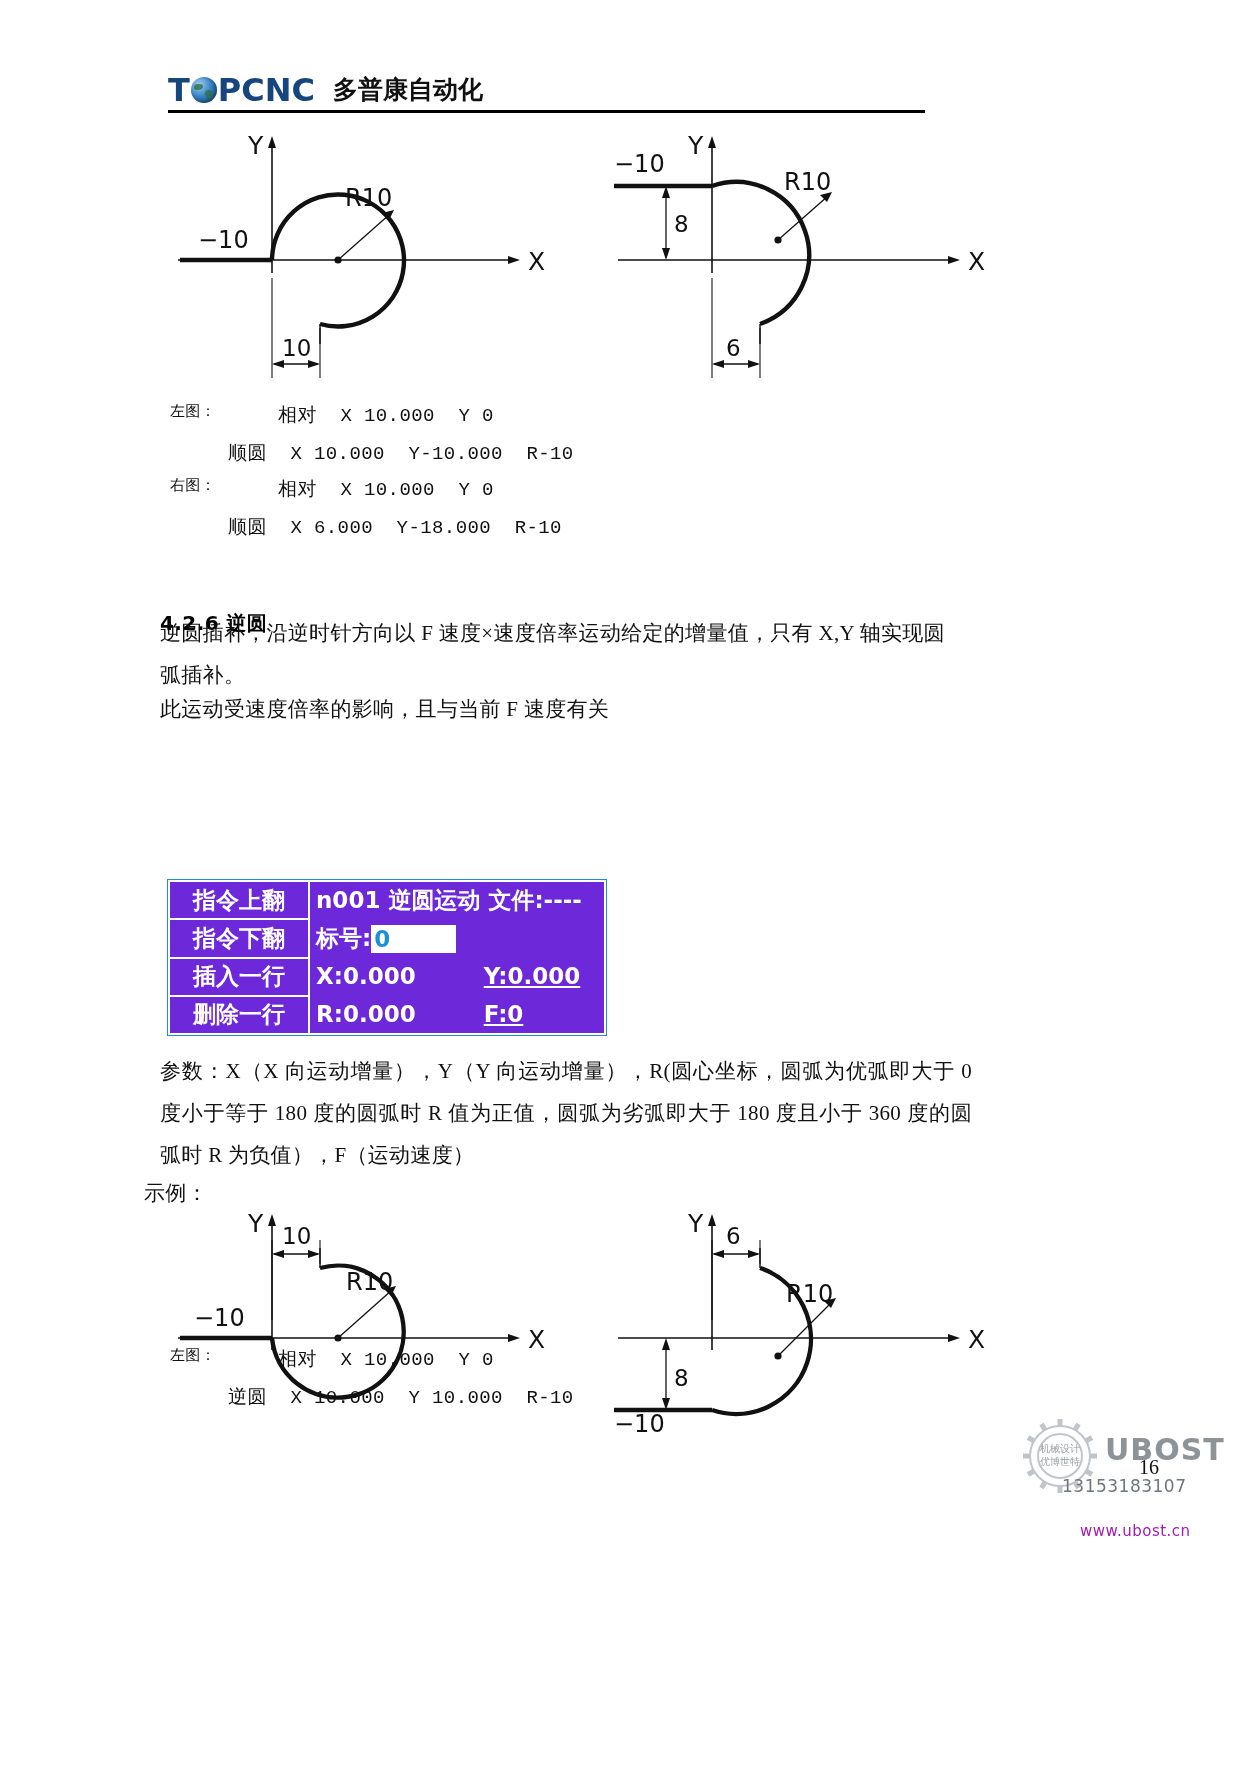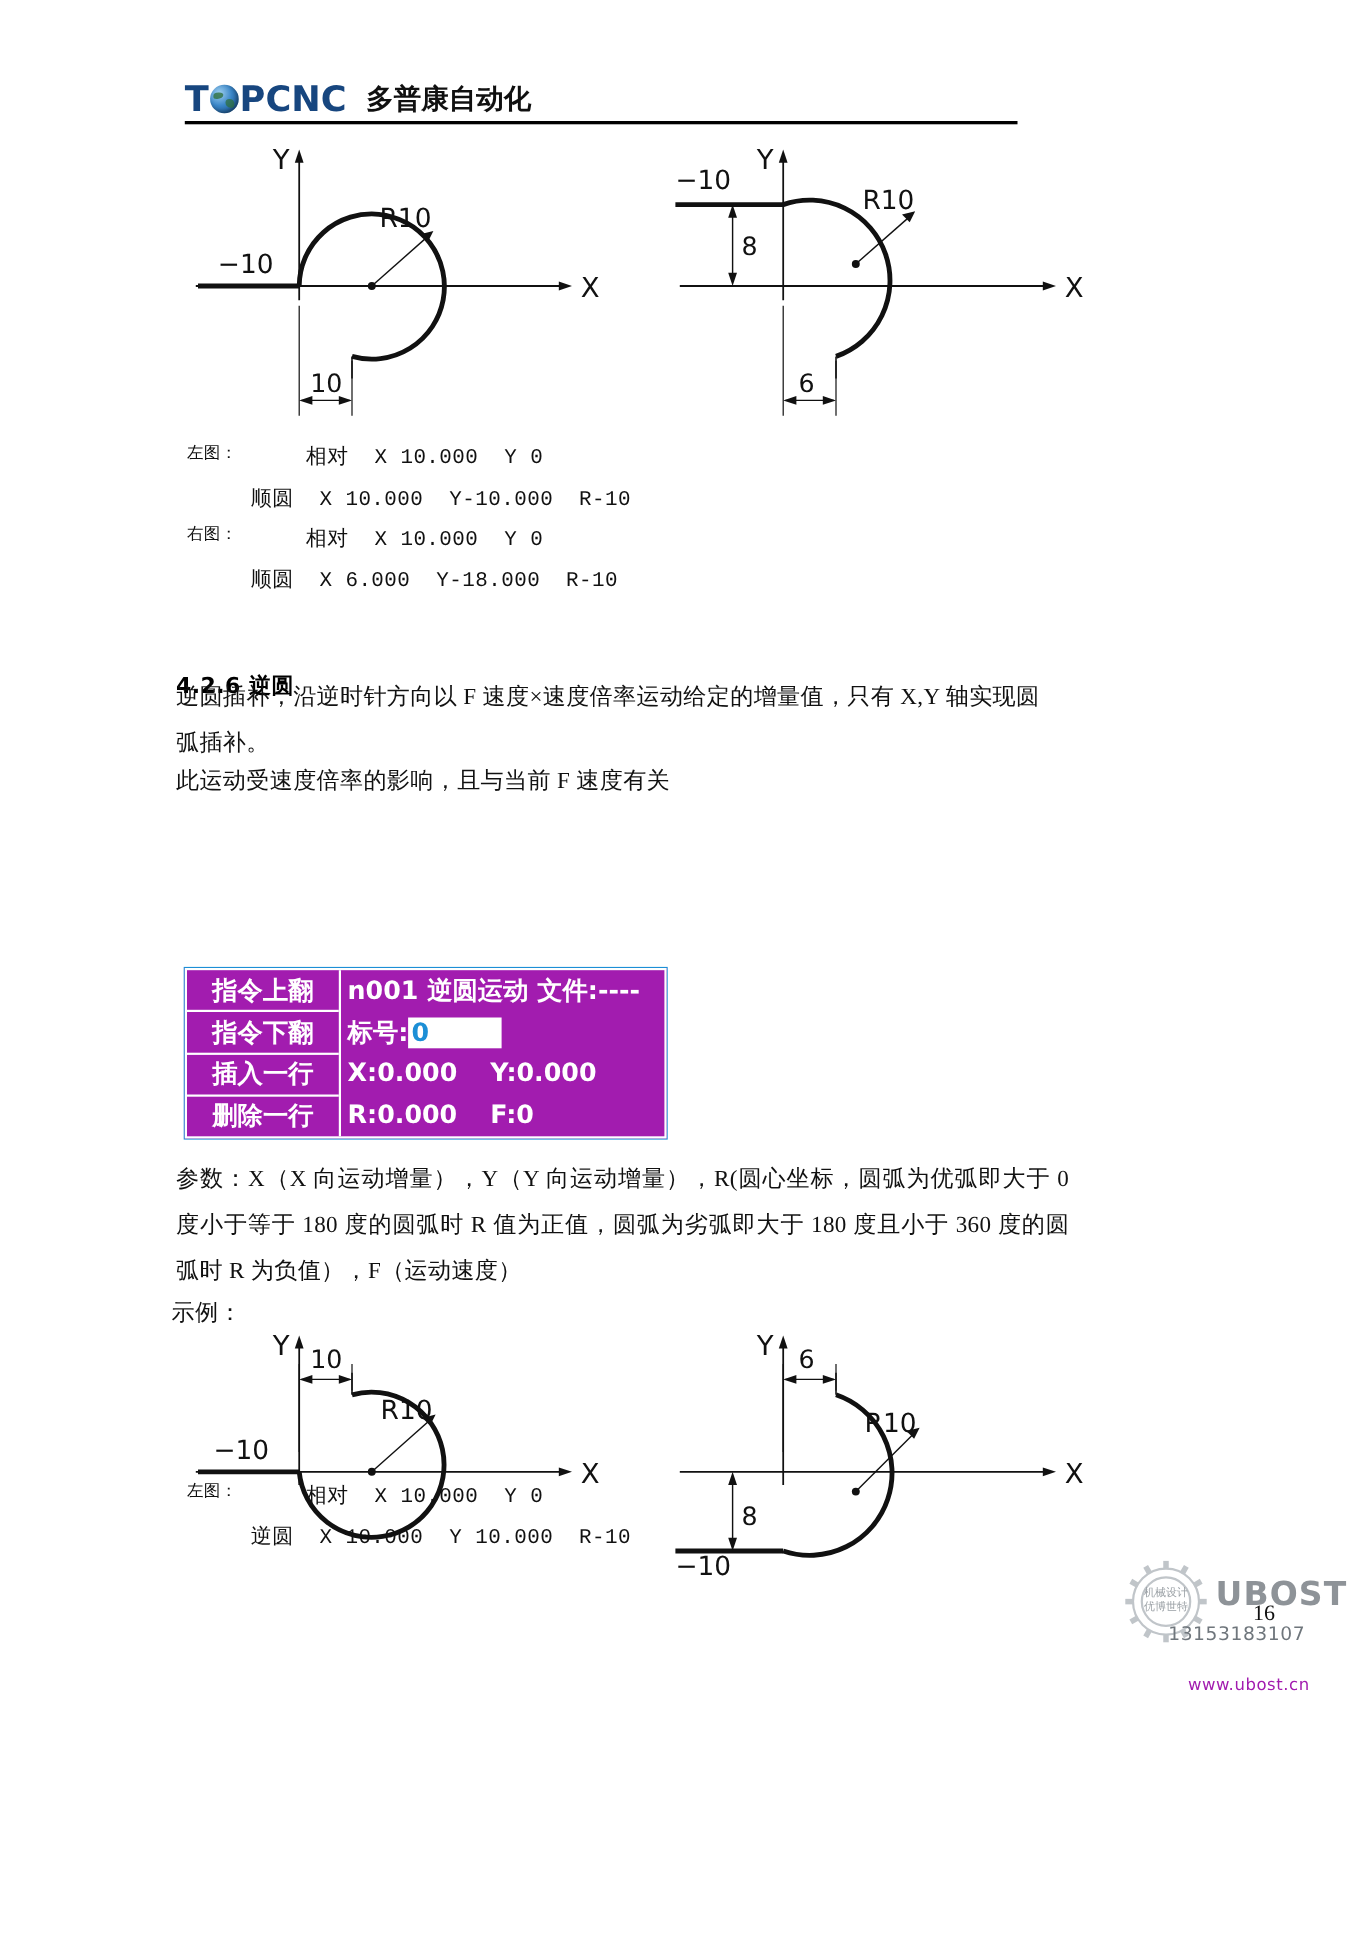--- a/index.html
+++ b/index.html
@@ -74,21 +74,21 @@
     font-family:"DejaVu Sans", sans-serif;
     font-weight:bold;font-size:20px;color:#000;letter-spacing:.4px;
   }
 
   
   .diagram{position:absolute;}
 
   
   .lcd{
     position:absolute;left:168px;top:880px;width:438px;height:155px;
-    background:#a21caf;
+    background:#6d28d9;
     border:2px solid #ffffff;
     box-sizing:border-box;
     display:flex;
     box-shadow:0 0 0 1px #1c8fd6;
   }
   .lcd-left{
     width:140px;box-sizing:border-box;
     display:flex;flex-direction:column;
     border-right:2px solid #ffffff;
   }
@@ -114,21 +114,21 @@
     font-family:"DejaVu Sans", sans-serif;
     font-weight:bold;font-size:23px;
     white-space:pre;
   }
   .lcd-field{
     display:inline-block;background:#ffffff;color:#1c8fd6;
     font-family:"DejaVu Sans", sans-serif;font-weight:bold;font-size:23px;
     width:85px;height:28px;line-height:28px;padding-left:3px;
     box-sizing:border-box;
   }
-  .lcd-col2{margin-left:30px;}
+  .lcd-col2{margin-left:68px;text-decoration:underline;}
 
   
   .pageno{
     position:absolute;right:82px;top:1456px;
     font-family:"Liberation Serif", serif;font-size:20px;color:#111;
   }
   .wm{
     position:absolute;left:1000px;top:1408px;width:230px;height:150px;
     opacity:.85;
   }
@@ -268,21 +268,21 @@
       <div class="lcd-row">
         <span>X:0.000</span><span class="lcd-col2">Y:0.000</span>
       </div>
       <div class="lcd-row">
         <span>R:0.000</span><span class="lcd-col2">F:0</span>
       </div>
     </div>
   </div>
 
   <div class="para" style="left:160px;top:1050px;width:812px;text-align:justify;">参数：X（X 向运动增量），Y（Y 向运动增量），R(圆心坐标，圆弧为优弧即大于 0 度小于等于 180 度的圆弧时 R 值为正值，圆弧为劣弧即大于 180 度且小于 360 度的圆弧时 R 为负值），F（运动速度）</div>
-  <div class="para" style="left:156px;top:1172px;width:400px;">示例：</div>
+  <div class="para" style="left:144px;top:1172px;width:400px;">示例：</div>
 
   <svg class="diagram" style="left:160px;top:1210px;" width="400" height="250" viewBox="0 0 400 250">
     <line x1="112" y1="140" x2="112" y2="14" stroke="#111" stroke-width="1.6"></line>
     <polygon points="112,4 108,16 116,16" fill="#111"></polygon>
     <line x1="18" y1="128" x2="350" y2="128" stroke="#111" stroke-width="1.6"></line>
     <polygon points="360,128 348,124 348,132" fill="#111"></polygon>
 
     <line x1="20" y1="128" x2="112" y2="128" stroke="#111" stroke-width="4.4"></line>
 
     <path d="M 112,128 A 66,66 0 1 0 160,58" fill="none" stroke="#111" stroke-width="4.4"></path>

